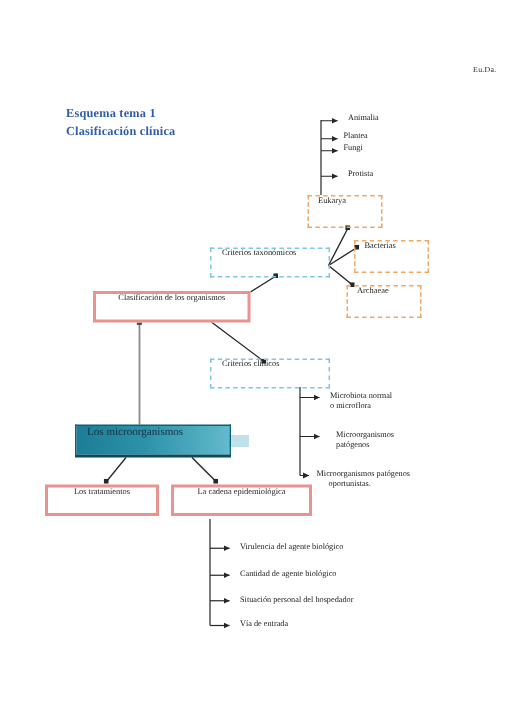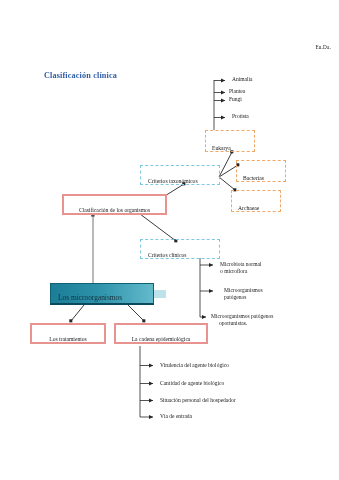--- a/index.html
+++ b/index.html
@@ -18,21 +18,21 @@
   #canvas {
     position: absolute;
     left: 0; top: 0;
     width: 339px;
     height: 480px;
   }
   .node {
     position: absolute;
     box-sizing: border-box;
     display: flex;
-    align-items: flex-end;
+    align-items: flex-start;
     line-height: 1.15;
   }
   
   #corner-note {
     position: absolute;
     right: 8px;
     top: 44px;
     font-size: 5.2px;
     font-family: "Liberation Serif", serif;
     color: #1a1a1a;
@@ -154,20 +154,21 @@
     <line x1="140" y1="365.5" x2="153" y2="365.5" stroke="#262626" stroke-width="0.8" marker-end="url(#arrowDark)"></line>
     <line x1="140" y1="383.5" x2="153" y2="383.5" stroke="#262626" stroke-width="0.8" marker-end="url(#arrowDark)"></line>
     <line x1="140" y1="400.5" x2="153" y2="400.5" stroke="#262626" stroke-width="0.8" marker-end="url(#arrowDark)"></line>
     <line x1="140" y1="417" x2="153" y2="417" stroke="#262626" stroke-width="0.8" marker-end="url(#arrowDark)"></line>
   </g>
 </svg>
 
 <div id="corner-note">Eu.Da.</div>
 
 <div id="title-block">
+  <div>Esquema  tema 1</div>
   <div>Clasificación clínica</div>
 </div>
 
 <div class="leaf" style="left:232px; top:76px;">Animalia</div>
 <div class="leaf" style="left:229px; top:88px;">Plantea</div>
 <div class="leaf" style="left:229px; top:96px;">Fungi</div>
 <div class="leaf" style="left:232px; top:113px;">Protista</div>
 
 <div class="node box-orange" style="left:205px; top:130px; width:50px; height:22px;">
   <span>Eukarya</span>

